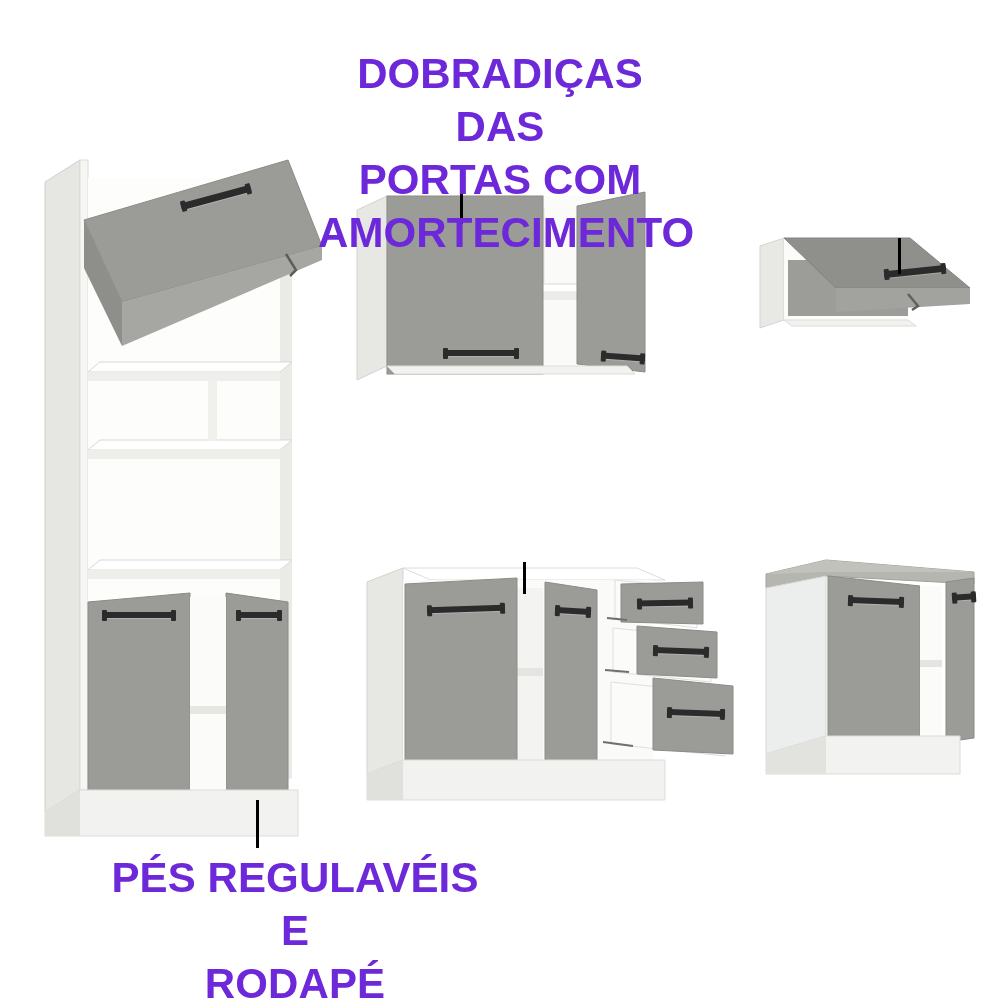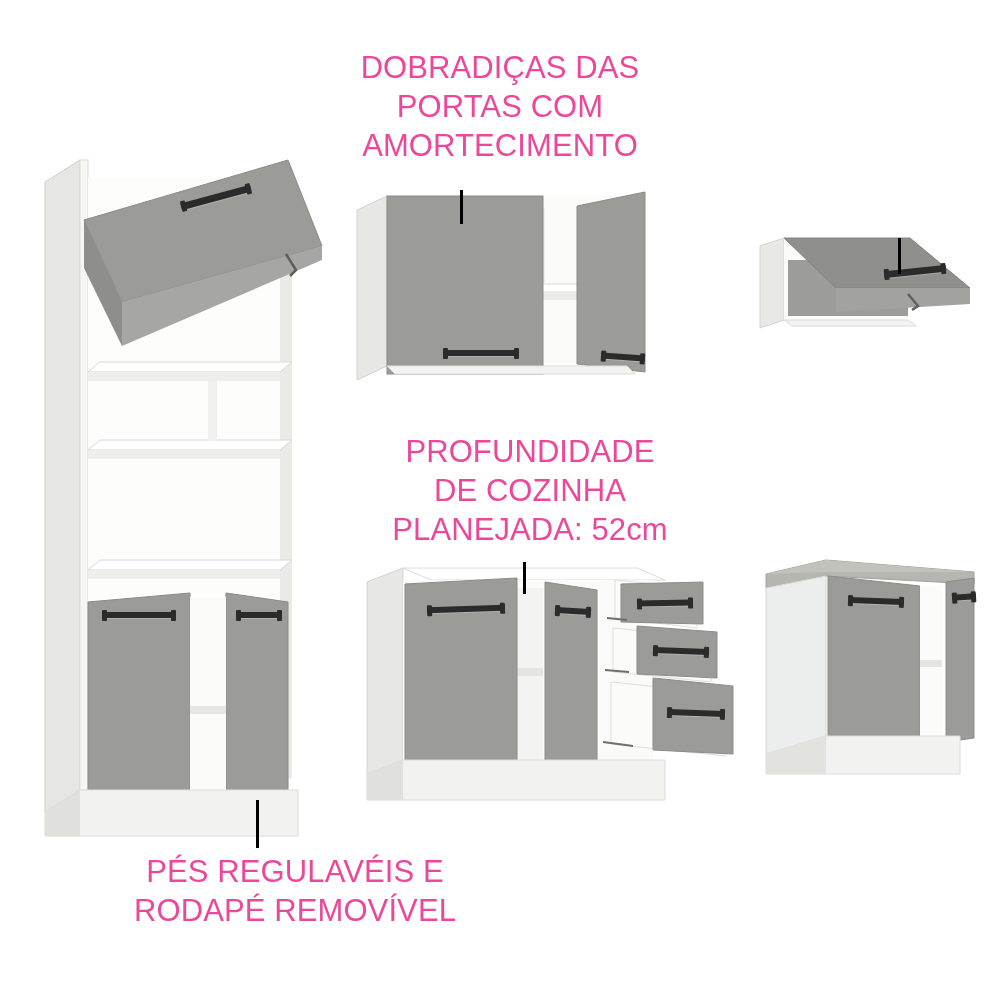--- a/index.html
+++ b/index.html
@@ -9,25 +9,25 @@
     background:#ffffff;
     font-family:"Liberation Sans","DejaVu Sans",sans-serif;
     overflow:hidden;
     position:relative;
   }
   .stage{position:absolute;left:0;top:0;width:1000px;height:1000px;}
 
   
   .annot{
     position:absolute;
-    color:#ec4899;
-    font-size:31px;
+    color:#6d28d9;
+    font-size:42px;
     line-height:1.26;
     text-align:center;
-    font-weight:400;
+    font-weight:700;
     letter-spacing:.1px;
     white-space:pre-line;
     user-select:none;
   }
   #annot-hinges{left:318px;top:48px;width:364px;}
   #annot-handles{left:706px;top:140px;width:284px;}
   #annot-depth{left:368px;top:432px;width:324px;}
   #annot-feet{left:100px;top:852px;width:390px;}
 
   
@@ -211,20 +211,17 @@
   <div class="leader" id="leader-hinges"></div>
   <div class="leader" id="leader-handles"></div>
   <div class="leader" id="leader-depth"></div>
   <div class="leader" id="leader-feet"></div>
 
   <div class="annot" id="annot-hinges">DOBRADIÇAS DAS
 PORTAS COM
 AMORTECIMENTO</div>
 
 
-  <div class="annot" id="annot-depth">PROFUNDIDADE
-DE COZINHA
-PLANEJADA: 52cm</div>
 
   <div class="annot" id="annot-feet">PÉS REGULAVÉIS E
 RODAPÉ REMOVÍVEL</div>
 
 </div>
 
 </body></html>

